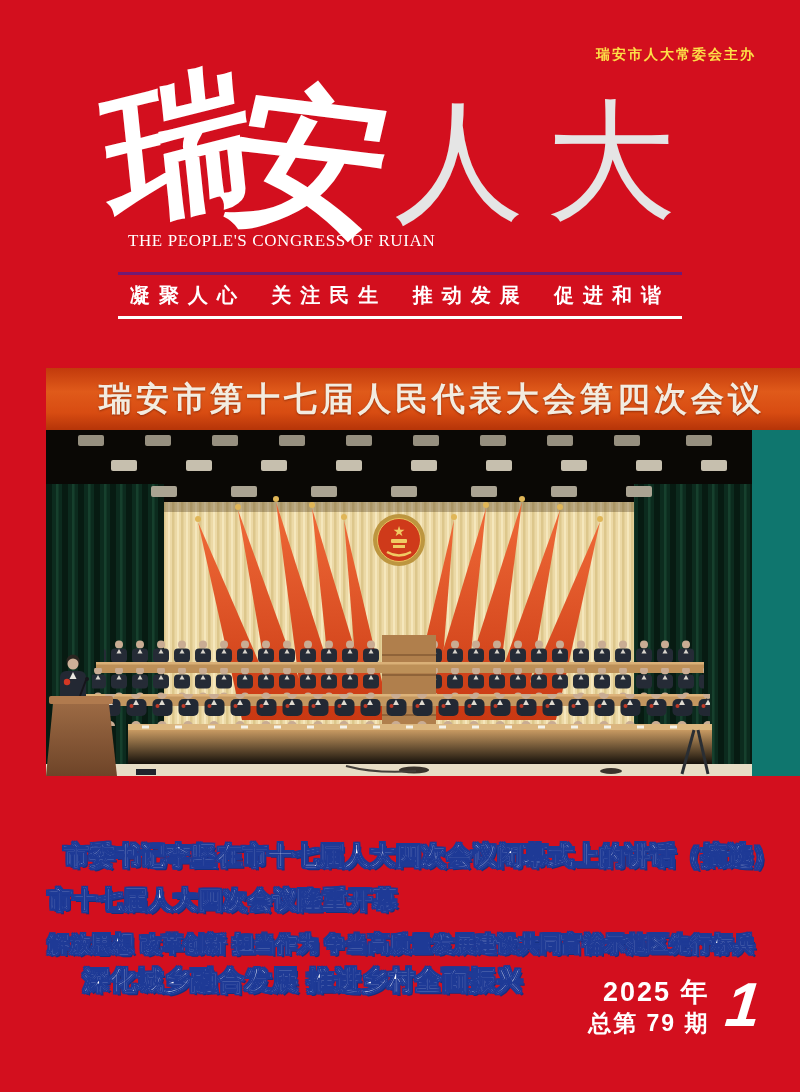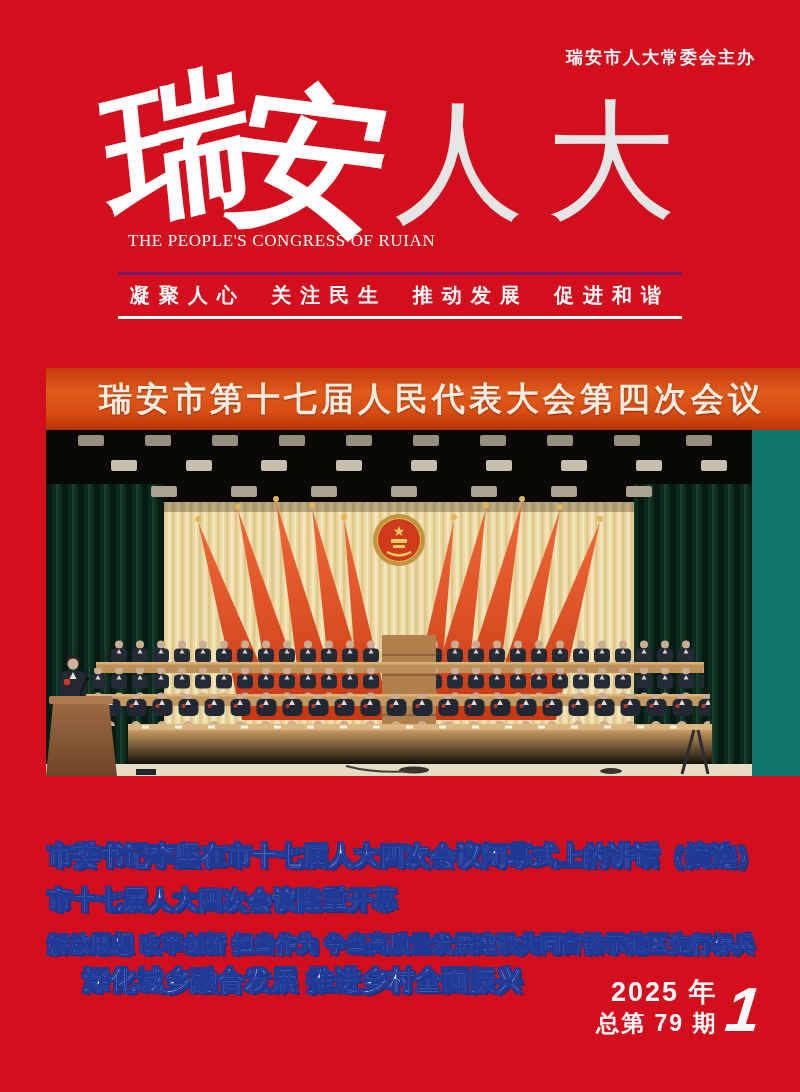--- a/index.html
+++ b/index.html
@@ -7,21 +7,21 @@
     position:relative;
     width:800px;height:1092px;
     background:#d30f1e;
     overflow:hidden;
     font-family:"Liberation Sans", sans-serif;
     color:#fff;
   }
   
   .publisher{
     position:absolute;top:46px;right:44px;
-    font-size:17px;font-weight:bold;letter-spacing:2px;color:#ffffff;
+    font-size:14px;font-weight:bold;letter-spacing:2px;color:#fde047;
   }
   
   .masthead{
     position:absolute;left:108px;top:78px;width:590px;height:175px;
     display:flex;align-items:flex-start;
   }
   .calli{
     position:relative;width:290px;height:170px;
     font-family:"DejaVu Serif", serif;
     font-weight:bold;color:#fff;
@@ -65,28 +65,28 @@
   
   .headline{
     position:absolute;left:48px;white-space:nowrap;
     font-weight:bold;color:#ffffff;
     -webkit-text-stroke:0.8px #1e3a96;
     text-shadow:
       2px 2px 0 #1e3a96,-2px 2px 0 #1e3a96,2px -2px 0 #1e3a96,-2px -2px 0 #1e3a96,
       2px 0 0 #1e3a96,-2px 0 0 #1e3a96,0 2px 0 #1e3a96,0 -2px 0 #1e3a96,
       3px 3px 0 #16307e;
   }
-  .hl1{top:839px;font-size:25px;letter-spacing:0.5px;}
+  .hl1{top:839px;font-size:25px;letter-spacing:0.5px;margin-left:16px;}
   .hl2{top:884px;font-size:24px;letter-spacing:1px;}
   .hl3{top:930px;font-size:21px;letter-spacing:0.5px;}
   .hl4{top:963px;font-size:26px;letter-spacing:1px;padding-left:35px;}
   
   .issue{
     position:absolute;right:40px;top:976px;
-    display:flex;align-items:flex-end;gap:8px;
+    display:flex;align-items:center;gap:16px;
   }
   .issue-left{text-align:right;}
   .issue-year{font-size:27px;font-weight:bold;letter-spacing:2px;line-height:1.2;}
   .issue-cum{font-size:23px;font-weight:bold;letter-spacing:2px;line-height:1.2;margin-top:2px;margin-left:48px;}
   .issue-no{
     font-size:62px;font-weight:900;font-style:italic;line-height:0.92;
     transform:skewX(-6deg);margin-top:-4px;
   }
 </style>
 </head>

